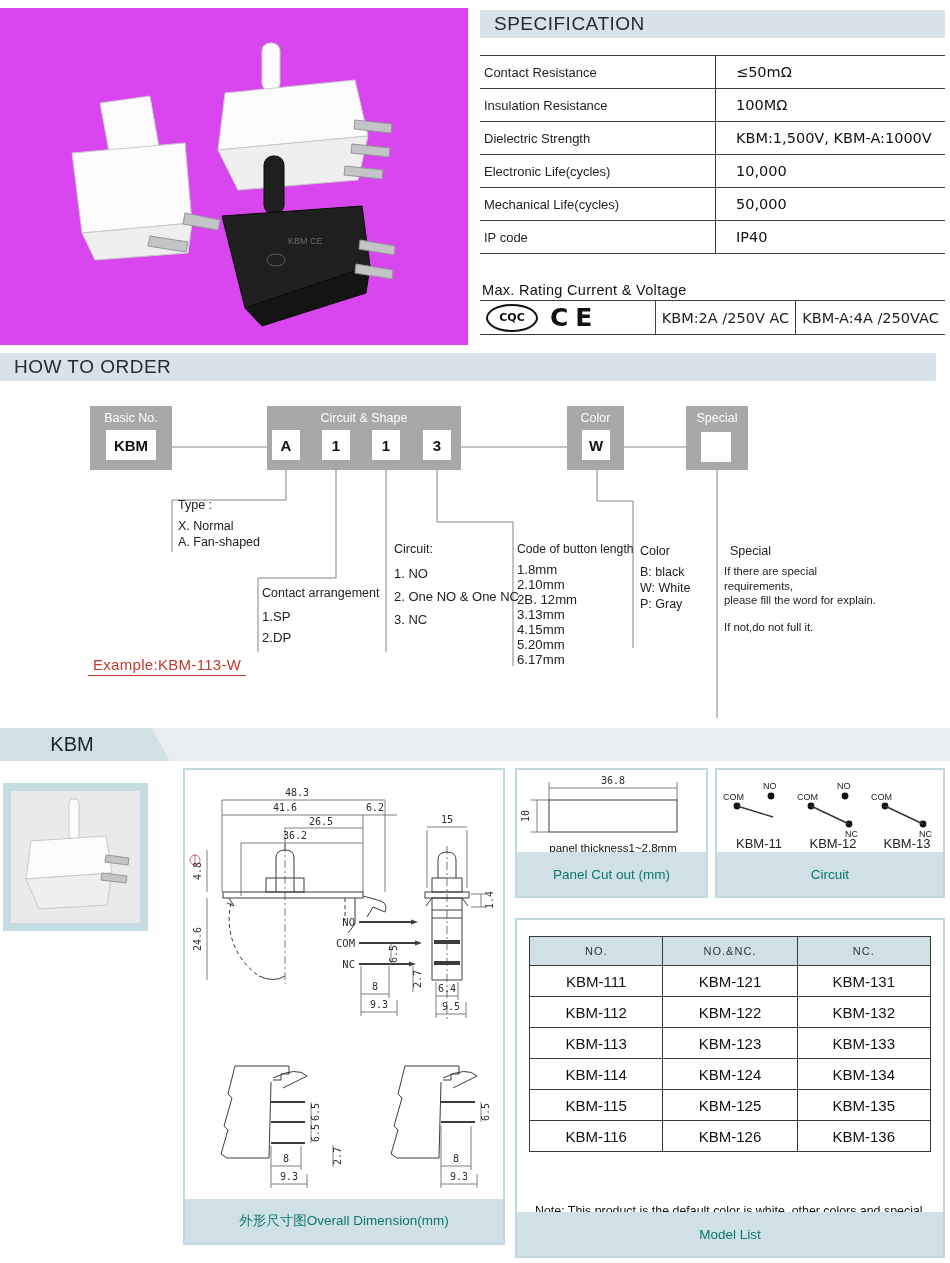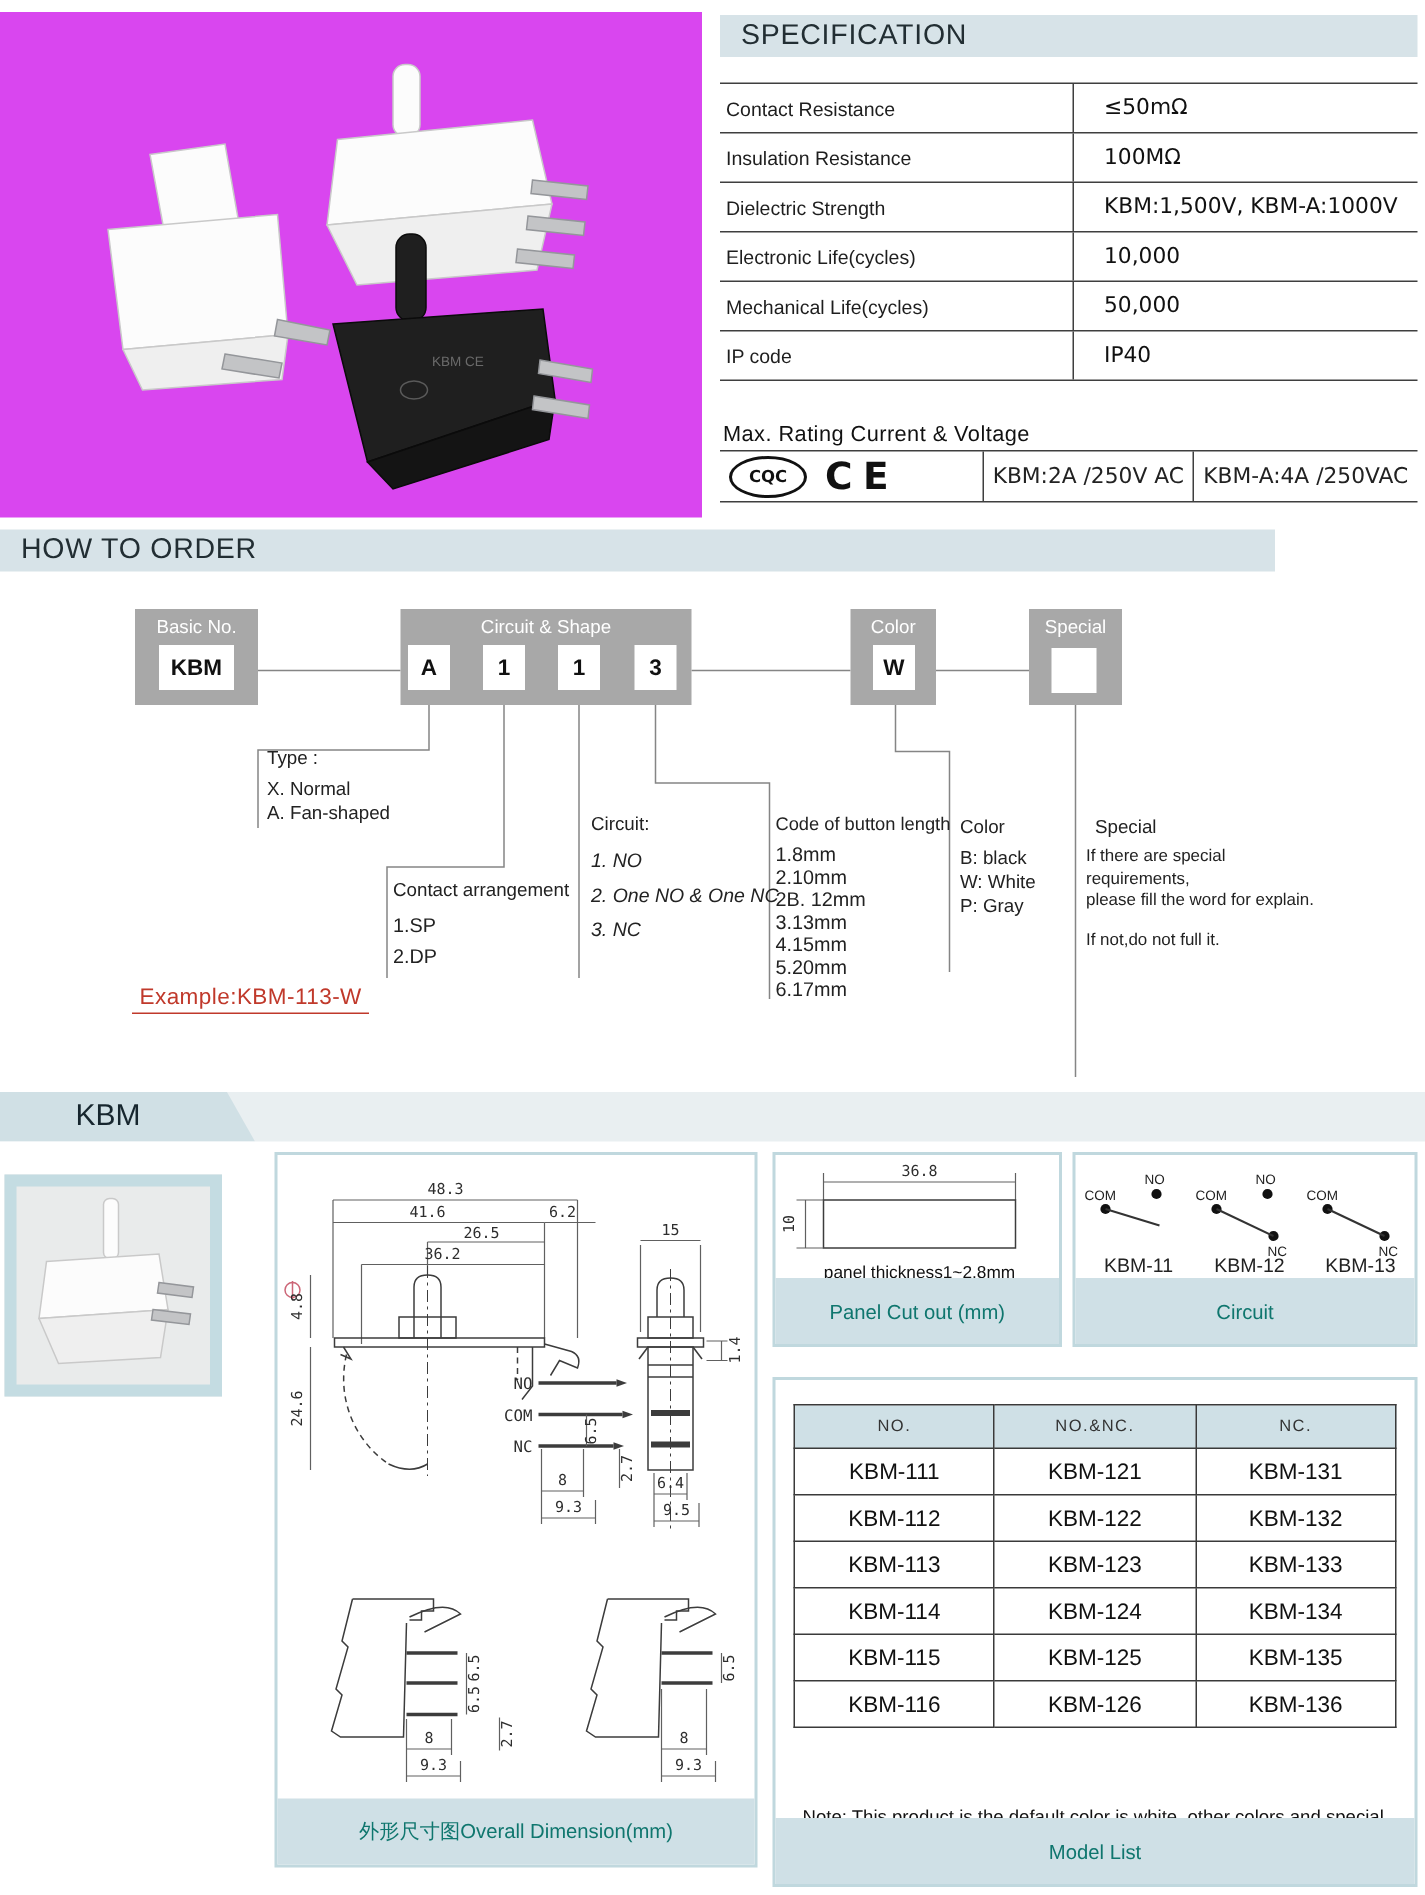--- a/index.html
+++ b/index.html
@@ -29,31 +29,31 @@
   .rating-cell{display:flex;align-items:center;justify-content:center;font-size:14.5px;
                font-family:"DejaVu Sans",sans-serif;box-sizing:border-box;}
   .rating-cell.logos{width:175px;justify-content:flex-start;padding-left:6px;gap:12px;}
   .rating-cell.v{border-left:1px solid #3f3f3f;}
   .cqc{display:inline-flex;align-items:center;justify-content:center;width:48px;height:24px;
        border:2px solid #111;border-radius:50%;font-size:11px;font-weight:bold;color:#111;}
   .ce{font-size:25px;font-weight:bold;letter-spacing:7px;color:#111;
       font-family:"DejaVu Sans",sans-serif;}
 
   
-  #order-band{left:0;top:353px;width:850px;height:28px;}
+  #order-band{left:0;top:353px;width:936px;height:28px;}
   #order{left:0;top:400px;width:950px;height:328px;}
   #order-lines{left:0;top:0;width:950px;height:328px;}
   .obox{position:absolute;background:#a8a8a8;color:#fff;text-align:center;
         font-size:12.5px;box-sizing:border-box;}
   .obox .otitle{margin-top:5px;}
   .oval{position:absolute;background:#fff;color:#111;font-size:15px;font-weight:bold;
         display:flex;align-items:center;justify-content:center;}
   .tb{position:absolute;font-size:12.5px;color:#222;}
   .tb .t{margin-bottom:6px;}
-  #blk-circuit .i{line-height:23px;font-size:13px;font-style:italic;}
+  #blk-circuit .i{line-height:23px;font-size:13px;}
   #blk-button .i{line-height:15px;font-size:13.2px;}
   #blk-contact .i{line-height:21px;font-size:13.2px;}
   #blk-type .i{line-height:16px;}
   #blk-color .i{line-height:16px;}
   #blk-special .l{font-size:11.3px;line-height:14.5px;}
   #blk-special .l2{margin-top:12px;}
   #example{position:absolute;left:88px;top:256px;font-size:15px;color:#c0392b;
            border-bottom:1px solid #c0392b;padding:0 5px 2px 5px;letter-spacing:.3px;}
 
   

